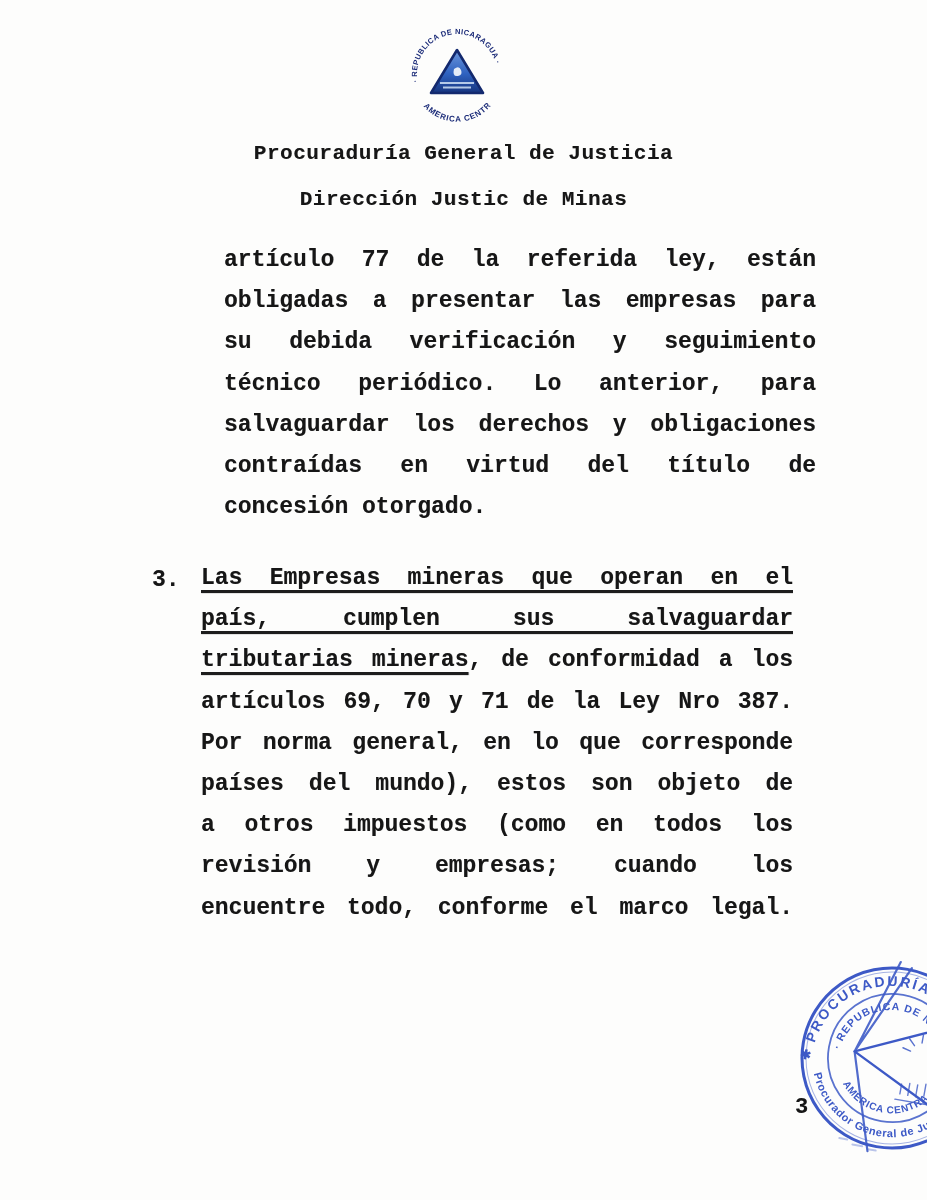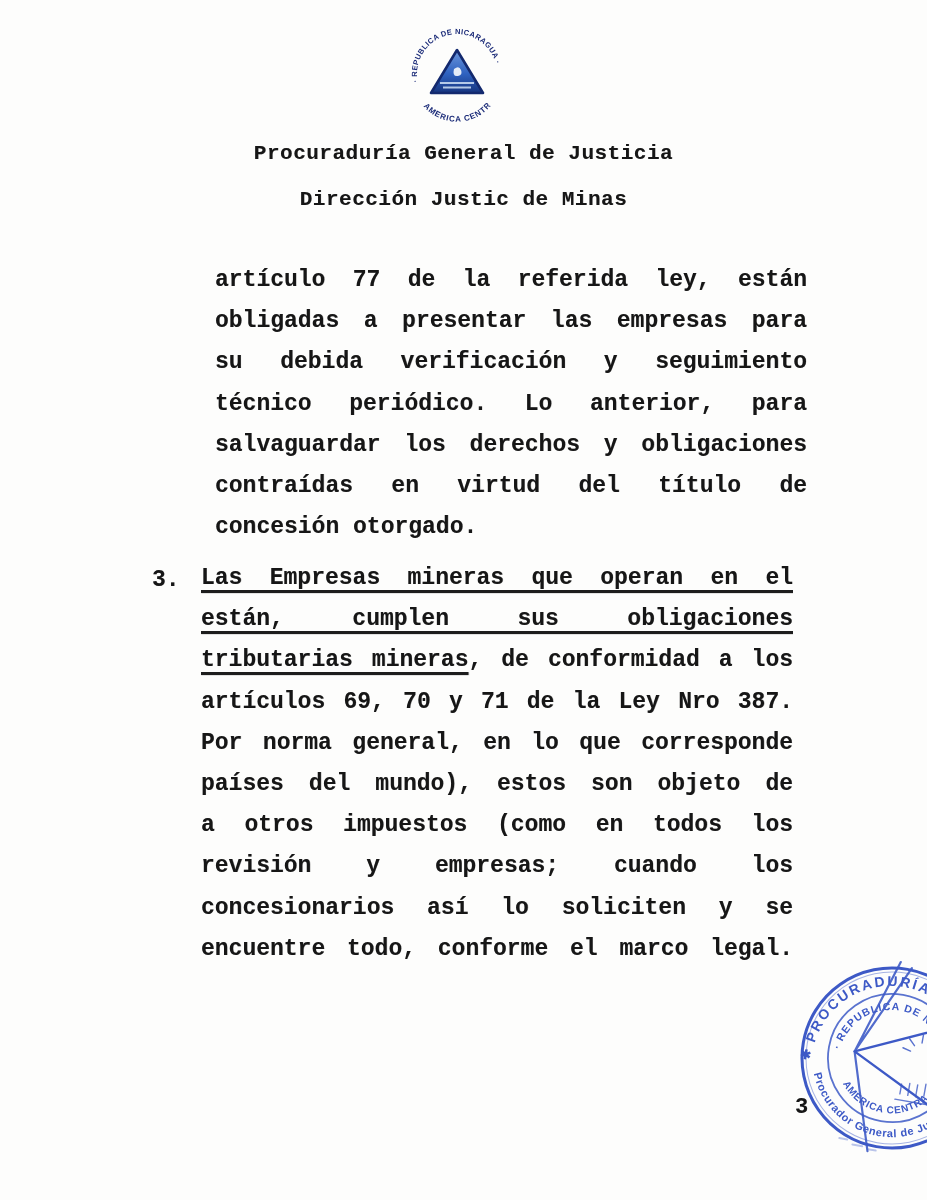--- a/index.html
+++ b/index.html
@@ -16,21 +16,21 @@
   .seal-arc { font-family:"Liberation Sans",sans-serif; font-weight:bold; fill:#1b2b78; }
   .seal-arc-top { font-size:7.5px; letter-spacing:0.4px; }
   .seal-arc-bot { font-size:8px;   letter-spacing:0.8px; }
 
   .titles {
     position:absolute; left:197px; top:131px; width:533px;
     text-align:center; font-size:21px; line-height:46px; letter-spacing:0.5px;
   }
 
   .para { position:absolute; width:592px; font-size:23px; }
-  .p1 { left:215px; top:247px;margin-top:20px; }
+  .p1 { left:224px; top:247px; }
   .p2 { left:201px; top:565px; }
   .line { height:41.2px; white-space:nowrap; }
   .jl { text-align:justify; text-align-last:justify; white-space:normal; overflow:hidden; height:41.2px; }
   .ll { text-align:left; text-align-last:left; }
   .ul, .us {
     text-decoration:underline;
     text-decoration-thickness:2.6px;
     text-underline-offset:6px;
     text-decoration-color:#1d1d1d;
   }
@@ -84,28 +84,27 @@
     <div class="line jl">su debida verificación y seguimiento</div>
     <div class="line jl">técnico periódico. Lo anterior, para</div>
     <div class="line jl">salvaguardar los derechos y obligaciones</div>
     <div class="line jl">contraídas en virtud del título de</div>
     <div class="line ll">concesión otorgado.</div>
   </div>
 
   <div class="item-num ink">3.</div>
   <div class="para p2 ink">
     <div class="line jl ul">Las Empresas mineras que operan en el</div>
-    <div class="line jl ul">están, cumplen sus obligaciones</div>
+    <div class="line jl ul">país, cumplen sus salvaguardar</div>
     <div class="line jl"><span class="us">tributarias mineras</span><span>, de conformidad a los</span></div>
     <div class="line jl">artículos 69, 70 y 71 de la Ley Nro 387.</div>
     <div class="line jl">Por norma general, en lo que corresponde</div>
     <div class="line jl">países del mundo), estos son objeto de</div>
     <div class="line jl">a otros impuestos (como en todos los</div>
     <div class="line jl">revisión y empresas; cuando los</div>
-    <div class="line jl">concesionarios así lo soliciten y se</div>
     <div class="line jl">encuentre todo, conforme el marco legal.</div>
   </div>
 
   <svg class="stamp" viewBox="0 0 216 216" aria-hidden="true">
     <defs>
       <path id="stOuterTop" d="M 29 115 A 79 79 0 1 1 187 115" fill="none"></path>
       <path id="stOuterBot" d="M 33 135 A 80 80 0 0 0 183 135" fill="none"></path>
       <path id="stInnerTop" d="M 55 113 A 53 53 0 1 1 161 113" fill="none"></path>
       <path id="stInnerBot" d="M 63 140 A 55 55 0 0 0 153 140" fill="none"></path>
     </defs>

